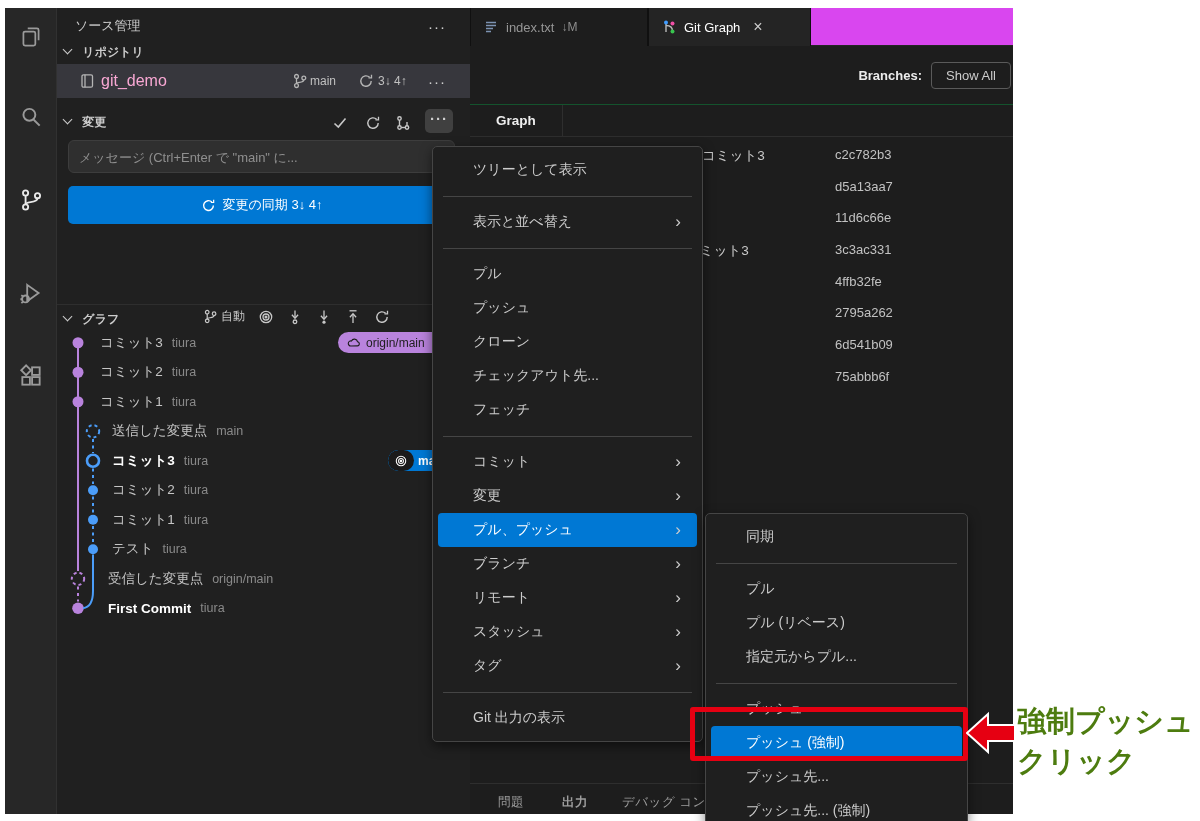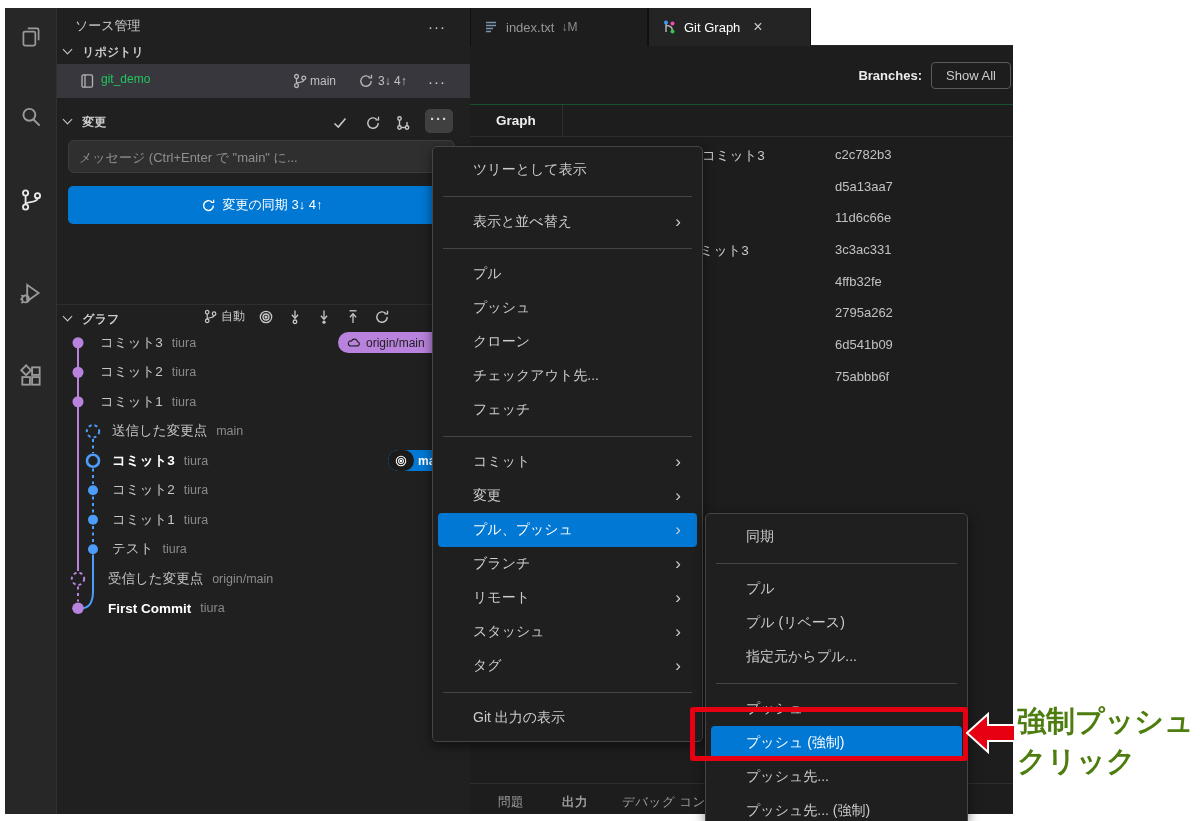--- a/index.html
+++ b/index.html
@@ -19,21 +19,21 @@
   .sidebar { position: absolute; left: 52px; top: 0; width: 413px; height: 806px; background: #202020; color: #cccccc; }
   .sc-title { position: absolute; left: 0; top: 4px; width: 100%; height: 26px; }
   .sc-title .lbl { position: absolute; left: 18px; top: 5px; font-size: 13px; color: #cccccc; }
   .dots { color: #cfcfcf; font-size: 15px; letter-spacing: 1px; line-height: 1; cursor: pointer; }
   .sc-title .dots { position: absolute; left: 371px; top: 7px; }
   .chev { display: inline-block; width: 7px; height: 7px; border-right: 1.6px solid #cccccc; border-bottom: 1.6px solid #cccccc; transform: rotate(45deg); margin-right: 8px; position: relative; top: -3px; }
   .sec-hdr { position: absolute; left: 0; width: 100%; font-size: 12px; font-weight: bold; color: #cccccc; }
   .sec-hdr .sh-lbl { vertical-align: middle; }
   .hdr-repos { top: 36px; height: 22px; padding-left: 7px; }
   .repo-row { position: absolute; left: 0; top: 56px; width: 100%; height: 34px; background: #37373d; font-size: 14px; cursor: pointer; }
-  .repo-row .rname { position: absolute; left: 44px; top: 8px; color: #22c55e; font-size: 12px; }
+  .repo-row .rname { position: absolute; left: 44px; top: 8px; color: #f9a8d4; font-size: 16px; }
   .ric { position: absolute; color: #b5b5b5; }
   .ric svg { width: 16px; height: 16px; display: block; }
   .small-lbl { font-size: 12px; color: #c0c0c0; }
   .hdr-changes { top: 98px; height: 36px; padding-left: 7px; padding-top: 8px; }
   .icon-btn { display: inline-block; color: #c8c8c8; cursor: pointer; vertical-align: middle; }
   .icon-btn svg { width: 16px; height: 16px; display: block; }
   .dots-box { position: absolute; left: 368px; top: 3px; width: 28px; height: 24px; background: #404040; border-radius: 5px; text-align: center; line-height: 22px; cursor: pointer; }
   .msg-input { position: absolute; left: 11px; top: 132px; width: 387px; height: 33px; background: #2f2f2f; border: 1px solid #3d3d3d; border-radius: 6px; overflow: hidden; cursor: text; }
   .msg-input .ph { position: absolute; left: 10px; top: 8px; font-size: 13px; color: #8f8f8f; white-space: nowrap; }
   .sync-btn { position: absolute; left: 11px; top: 178px; width: 387px; height: 38px; background: #0078d4; border: none; border-radius: 5px; color: #ffffff; font-size: 13px; display: flex; align-items: center; justify-content: center; gap: 7px; cursor: pointer; font-family: inherit; }
@@ -50,21 +50,21 @@
   .pill { position: absolute; top: 4px; height: 21px; border-radius: 11px; display: flex; align-items: center; overflow: hidden; white-space: nowrap; }
   .pill-cloud { left: 281px; width: 132px; background: #b983dd; color: #1e1e1e; font-size: 12px; padding: 0 9px; gap: 5px; }
   .pill-cloud svg { width: 14px; height: 11px; flex: none; }
   .pill-target { left: 331px; width: 82px; background: #0078d4; color: #ffffff; font-size: 12px; }
   .pill-target .tg { width: 26px; height: 21px; background: #1b1b1b; border-radius: 11px; display: flex; align-items: center; justify-content: center; flex: none; }
   .pill-target .tg svg { width: 14px; height: 14px; }
   .pill-target .mn { padding-left: 4px; font-weight: bold; }
 
   
   .editor { position: absolute; left: 465px; top: 0; width: 543px; height: 806px; background: #1d1d1d; }
-  .tabbar { position: absolute; left: 0; top: 0; width: 100%; height: 38px; background: #ffffff; border-bottom: 1px solid #252525; display: flex; }
+  .tabbar { position: absolute; left: 0; top: 0; width: 100%; height: 38px; background: #d946ef; border-bottom: 1px solid #252525; display: flex; }
   .tab { height: 38px; display: flex; align-items: center; padding: 0 12px; gap: 7px; font-size: 13px; color: #969696; background: #1d1d1d; border-right: 1px solid #101010; border-left: 1px solid #101010; cursor: pointer; }
   .tab.active { background: #242424; color: #ffffff; }
   .tab svg { width: 16px; height: 16px; flex: none; }
   .tab .tbadge { color: #8f8f8f; font-size: 12px; }
   .tab .tclose { color: #cccccc; font-size: 16px; margin-left: 6px; cursor: pointer; }
   .ggbar { position: absolute; left: 0; top: 38px; width: 100%; height: 59px; border-bottom: 1px solid #14532d; display: flex; align-items: center; justify-content: flex-end; padding-right: 2px; }
   .branches-lbl { color: #ececec; font-size: 13px; font-weight: bold; }
   .showall { margin-left: 9px; width: 80px; height: 27px; border: 1px solid #5a5a5a; border-radius: 4px; background: transparent; color: #cccccc; font-size: 13px; display: flex; align-items: center; justify-content: center; cursor: pointer; font-family: inherit; }
   .gghead { position: absolute; left: 0; top: 97px; width: 100%; height: 32px; border-bottom: 1px solid #2e2e2e; display: flex; font-size: 13.5px; font-weight: bold; color: #eeeeee; }
   .ggcol { display: flex; align-items: center; justify-content: center; height: 100%; }

